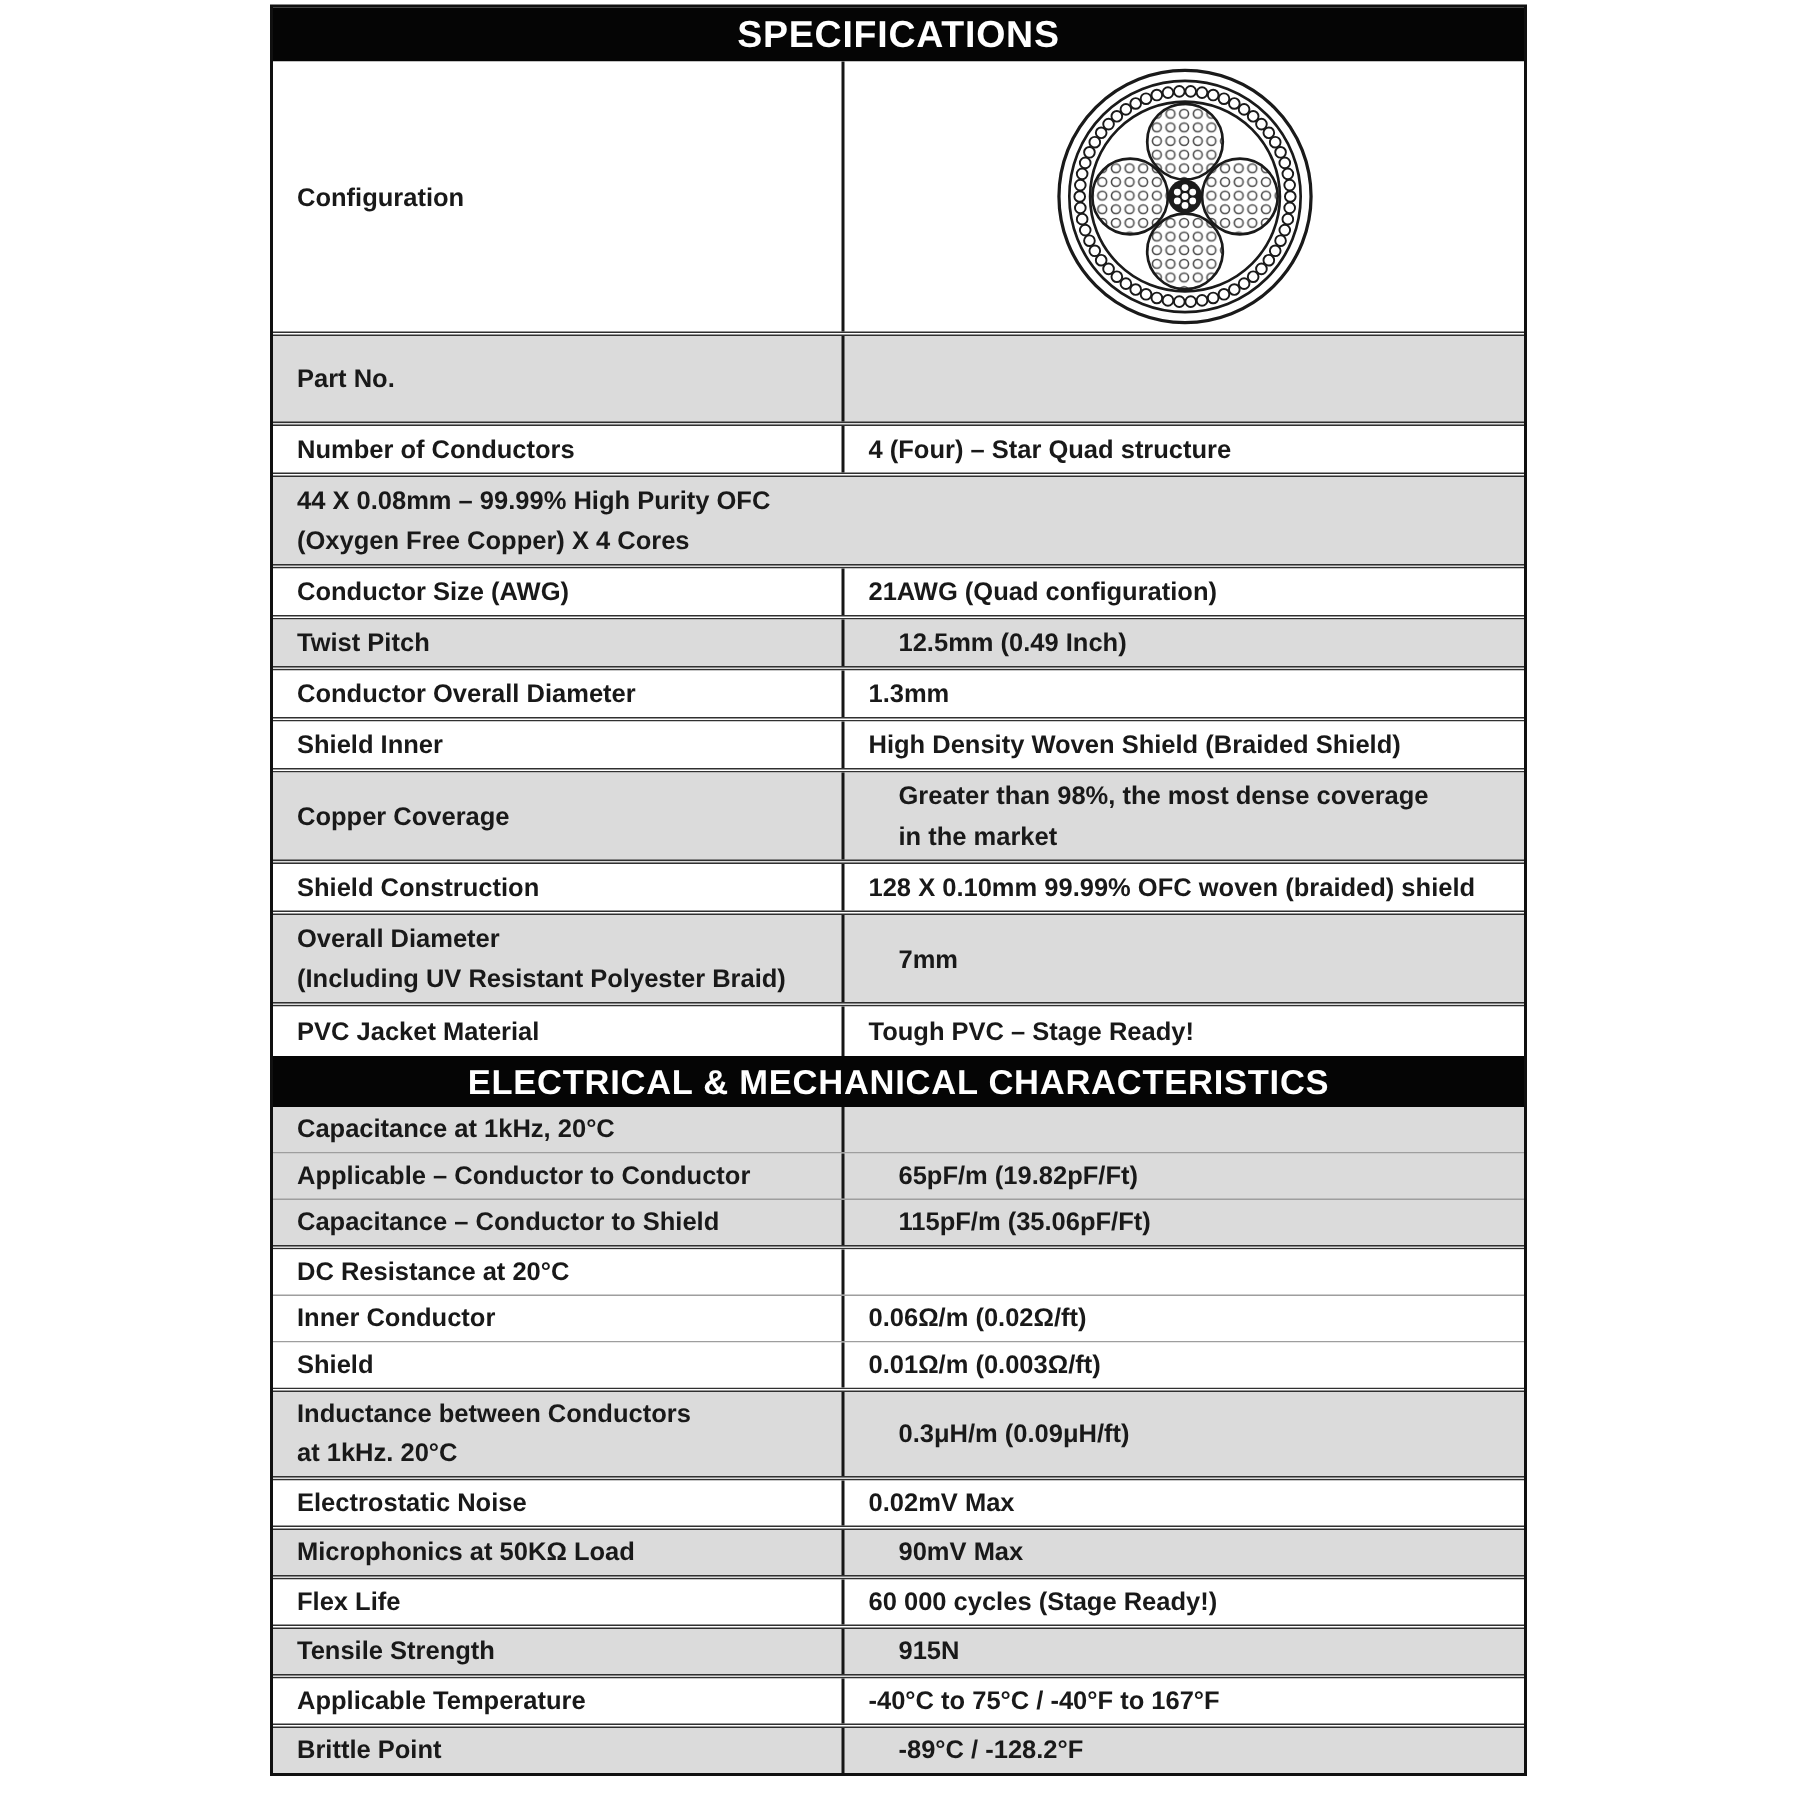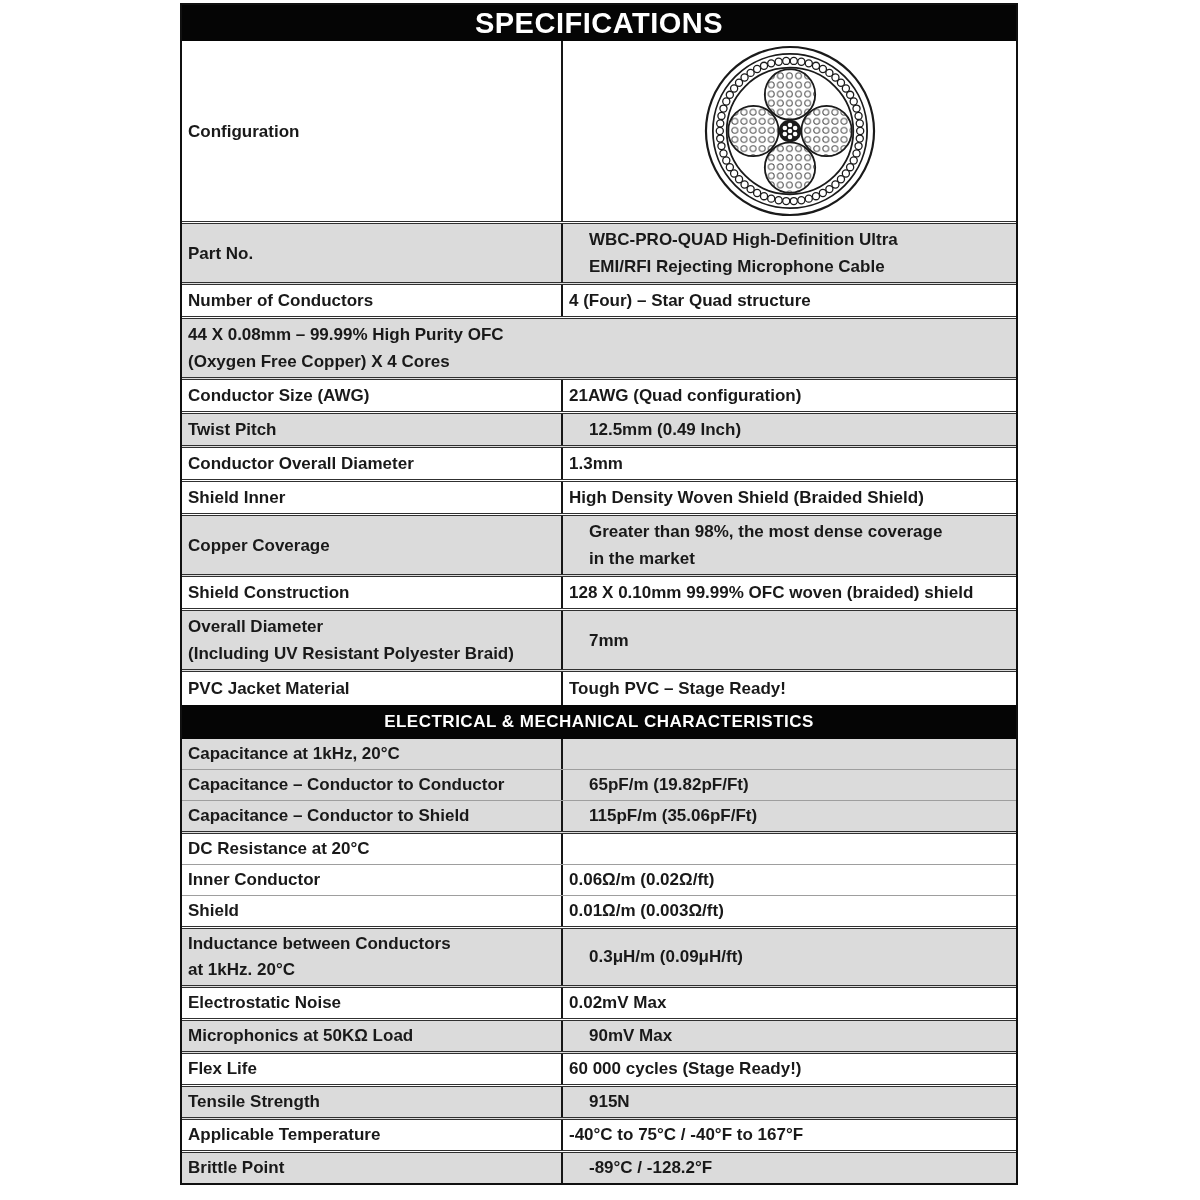--- a/index.html
+++ b/index.html
@@ -1,30 +1,30 @@
 <!DOCTYPE html>
 <html><head>
 <meta charset="utf-8">
 <style>
   html,body{margin:0;padding:0;background:#ffffff;}
   .page{position:relative;width:1200px;height:1200px;background:#ffffff;overflow:hidden;
         font-family:"Liberation Sans",sans-serif;}
   .tbl{position:absolute;left:180px;top:3px;width:838px;border:2px solid #101010;
        font-weight:700;color:#191919;font-size:17px;box-sizing:border-box;}
-  .hdr{background:#050505;color:#ffffff;text-align:center;font-size:29px;font-weight:700;
+  .hdr{background:#050505;color:#ffffff;text-align:center;font-size:25px;font-weight:700;
        height:36px;line-height:36px;letter-spacing:.5px;}
-  .hdr2{font-size:17px;height:34px;line-height:34px;}
+  .hdr2{font-size:23px;height:34px;line-height:34px;}
   .row{display:grid;grid-template-columns:381px 1fr;border-bottom:3px double #303030;
        box-sizing:border-box;}
   .row:last-child{border-bottom:none;}
   .row.group{display:block;}
   .subrow{display:grid;grid-template-columns:381px 1fr;border-bottom:1px solid #9e9e9e;
           min-height:27px;box-sizing:border-box;}
   .subrow:last-child{border-bottom:none;}
-  .cell{display:flex;flex-direction:column;justify-content:center;padding:2px 6px;
+  .cell{display:flex;flex-direction:column;justify-content:center;padding:2px 16px;
         box-sizing:border-box;overflow:hidden;}
   .cell.label{border-right:2px solid #161616;}
   .cell.diagram{align-items:center;padding:3px 0;}
   .ln{line-height:27px;white-space:nowrap;}
   .shaded{background:#dbdbdb;gap:20px;}
   .light{background:#efefef;}
   .white{background:#ffffff;}
   .sec-spec .row{min-height:33px;}
   .sec-spec .row.multi{min-height:60px;}
   .sec-spec .row.config{min-height:182px;}
@@ -131,24 +131,20 @@
               <circle cx="82.80384757729337" cy="85" r="2.3" fill="#ffffff" stroke="none" stroke-width="0"></circle>
               <circle cx="88" cy="82" r="2.3" fill="#ffffff" stroke="none" stroke-width="0"></circle>
               <circle cx="93.19615242270663" cy="85" r="2.3" fill="#ffffff" stroke="none" stroke-width="0"></circle>
             </svg>
           </div>
         </div>
         <div class="row shaded multi">
           <div class="cell label">
             <div class="ln">Part No.</div>
           </div>
-          <div class="cell value">
-            <div class="ln">WBC-PRO-QUAD High-Definition Ultra</div>
-            <div class="ln">EMI/RFI Rejecting Microphone Cable</div>
-          </div>
         </div>
         <div class="row white">
           <div class="cell label">
             <div class="ln">Number of Conductors</div>
           </div>
           <div class="cell value">
             <div class="ln">4 (Four) – Star Quad structure</div>
           </div>
         </div>
         <div class="row shaded multi">
@@ -228,21 +224,21 @@
     <div class="sec-elec" id="elec-section">
         <div class="row shaded group">
           <div class="subrow shaded">
             <div class="cell label">
               <div class="ln">Capacitance at 1kHz, 20°C</div>
             </div>
             <div class="cell value"></div>
           </div>
           <div class="subrow shaded">
             <div class="cell label">
-              <div class="ln">Capacitance – Conductor to Conductor</div>
+              <div class="ln">Applicable – Conductor to Conductor</div>
             </div>
             <div class="cell value">
               <div class="ln">65pF/m (19.82pF/Ft)</div>
             </div>
           </div>
           <div class="subrow shaded">
             <div class="cell label">
               <div class="ln">Capacitance – Conductor to Shield</div>
             </div>
             <div class="cell value">

